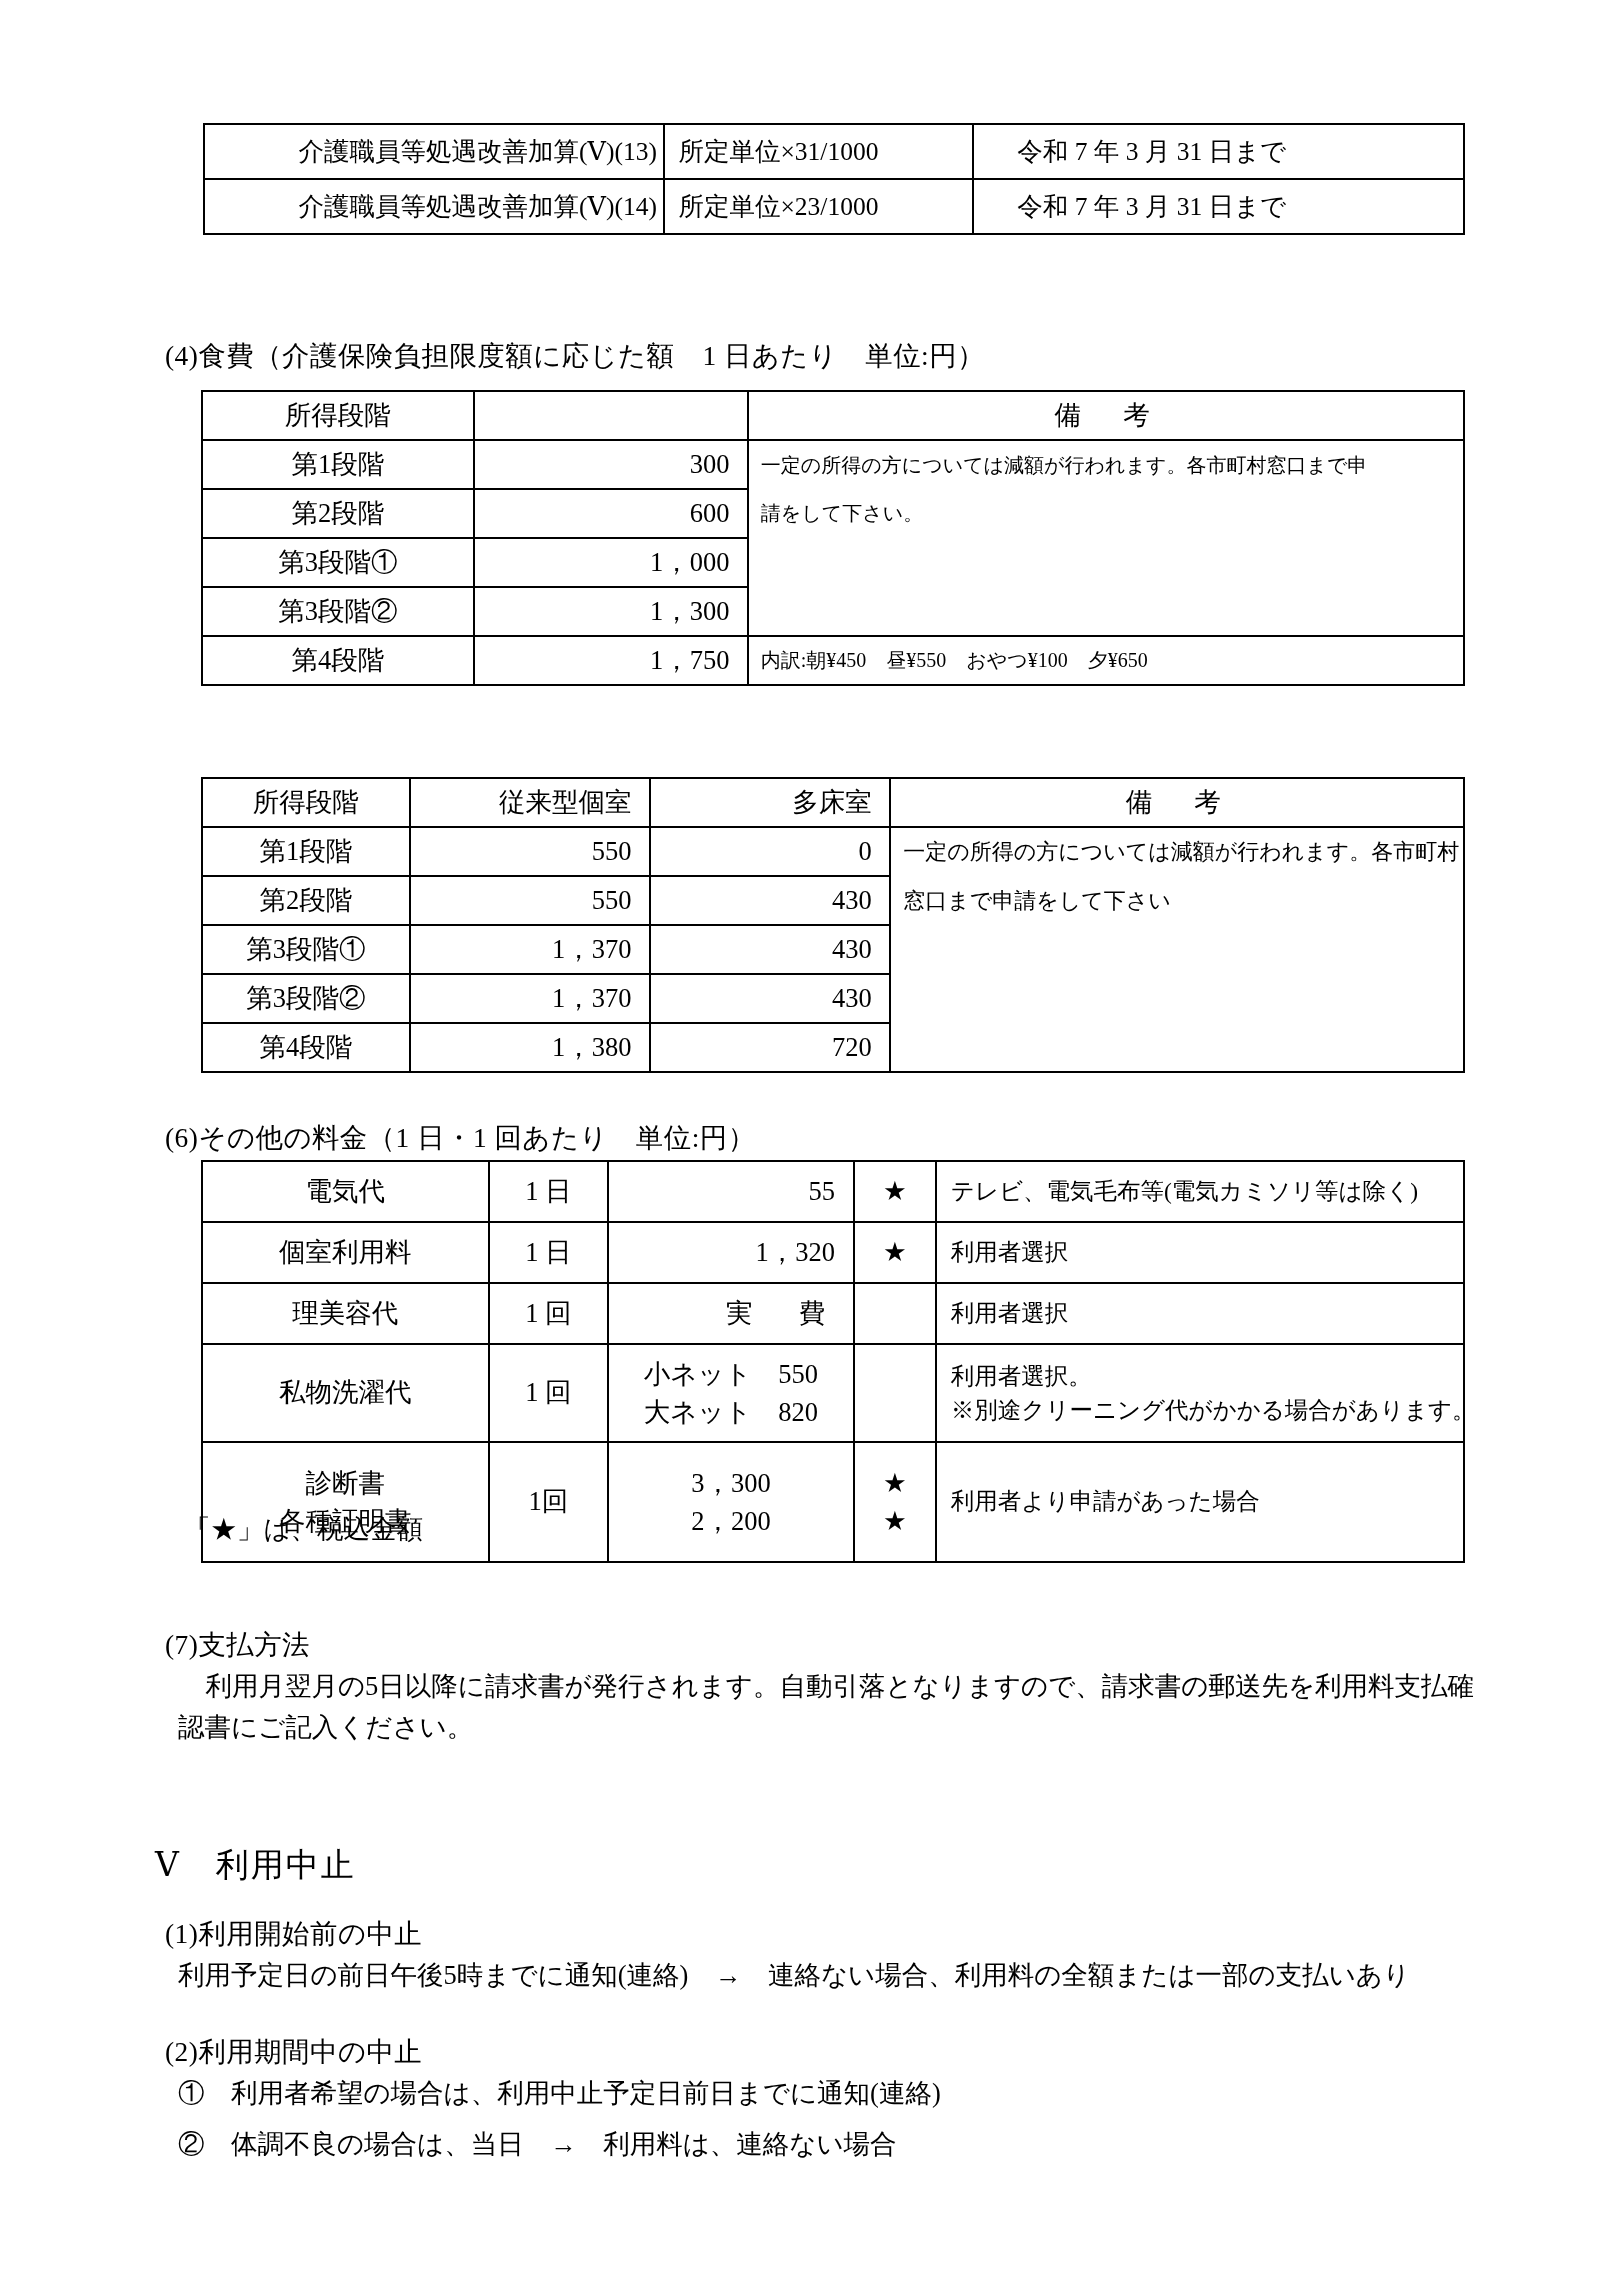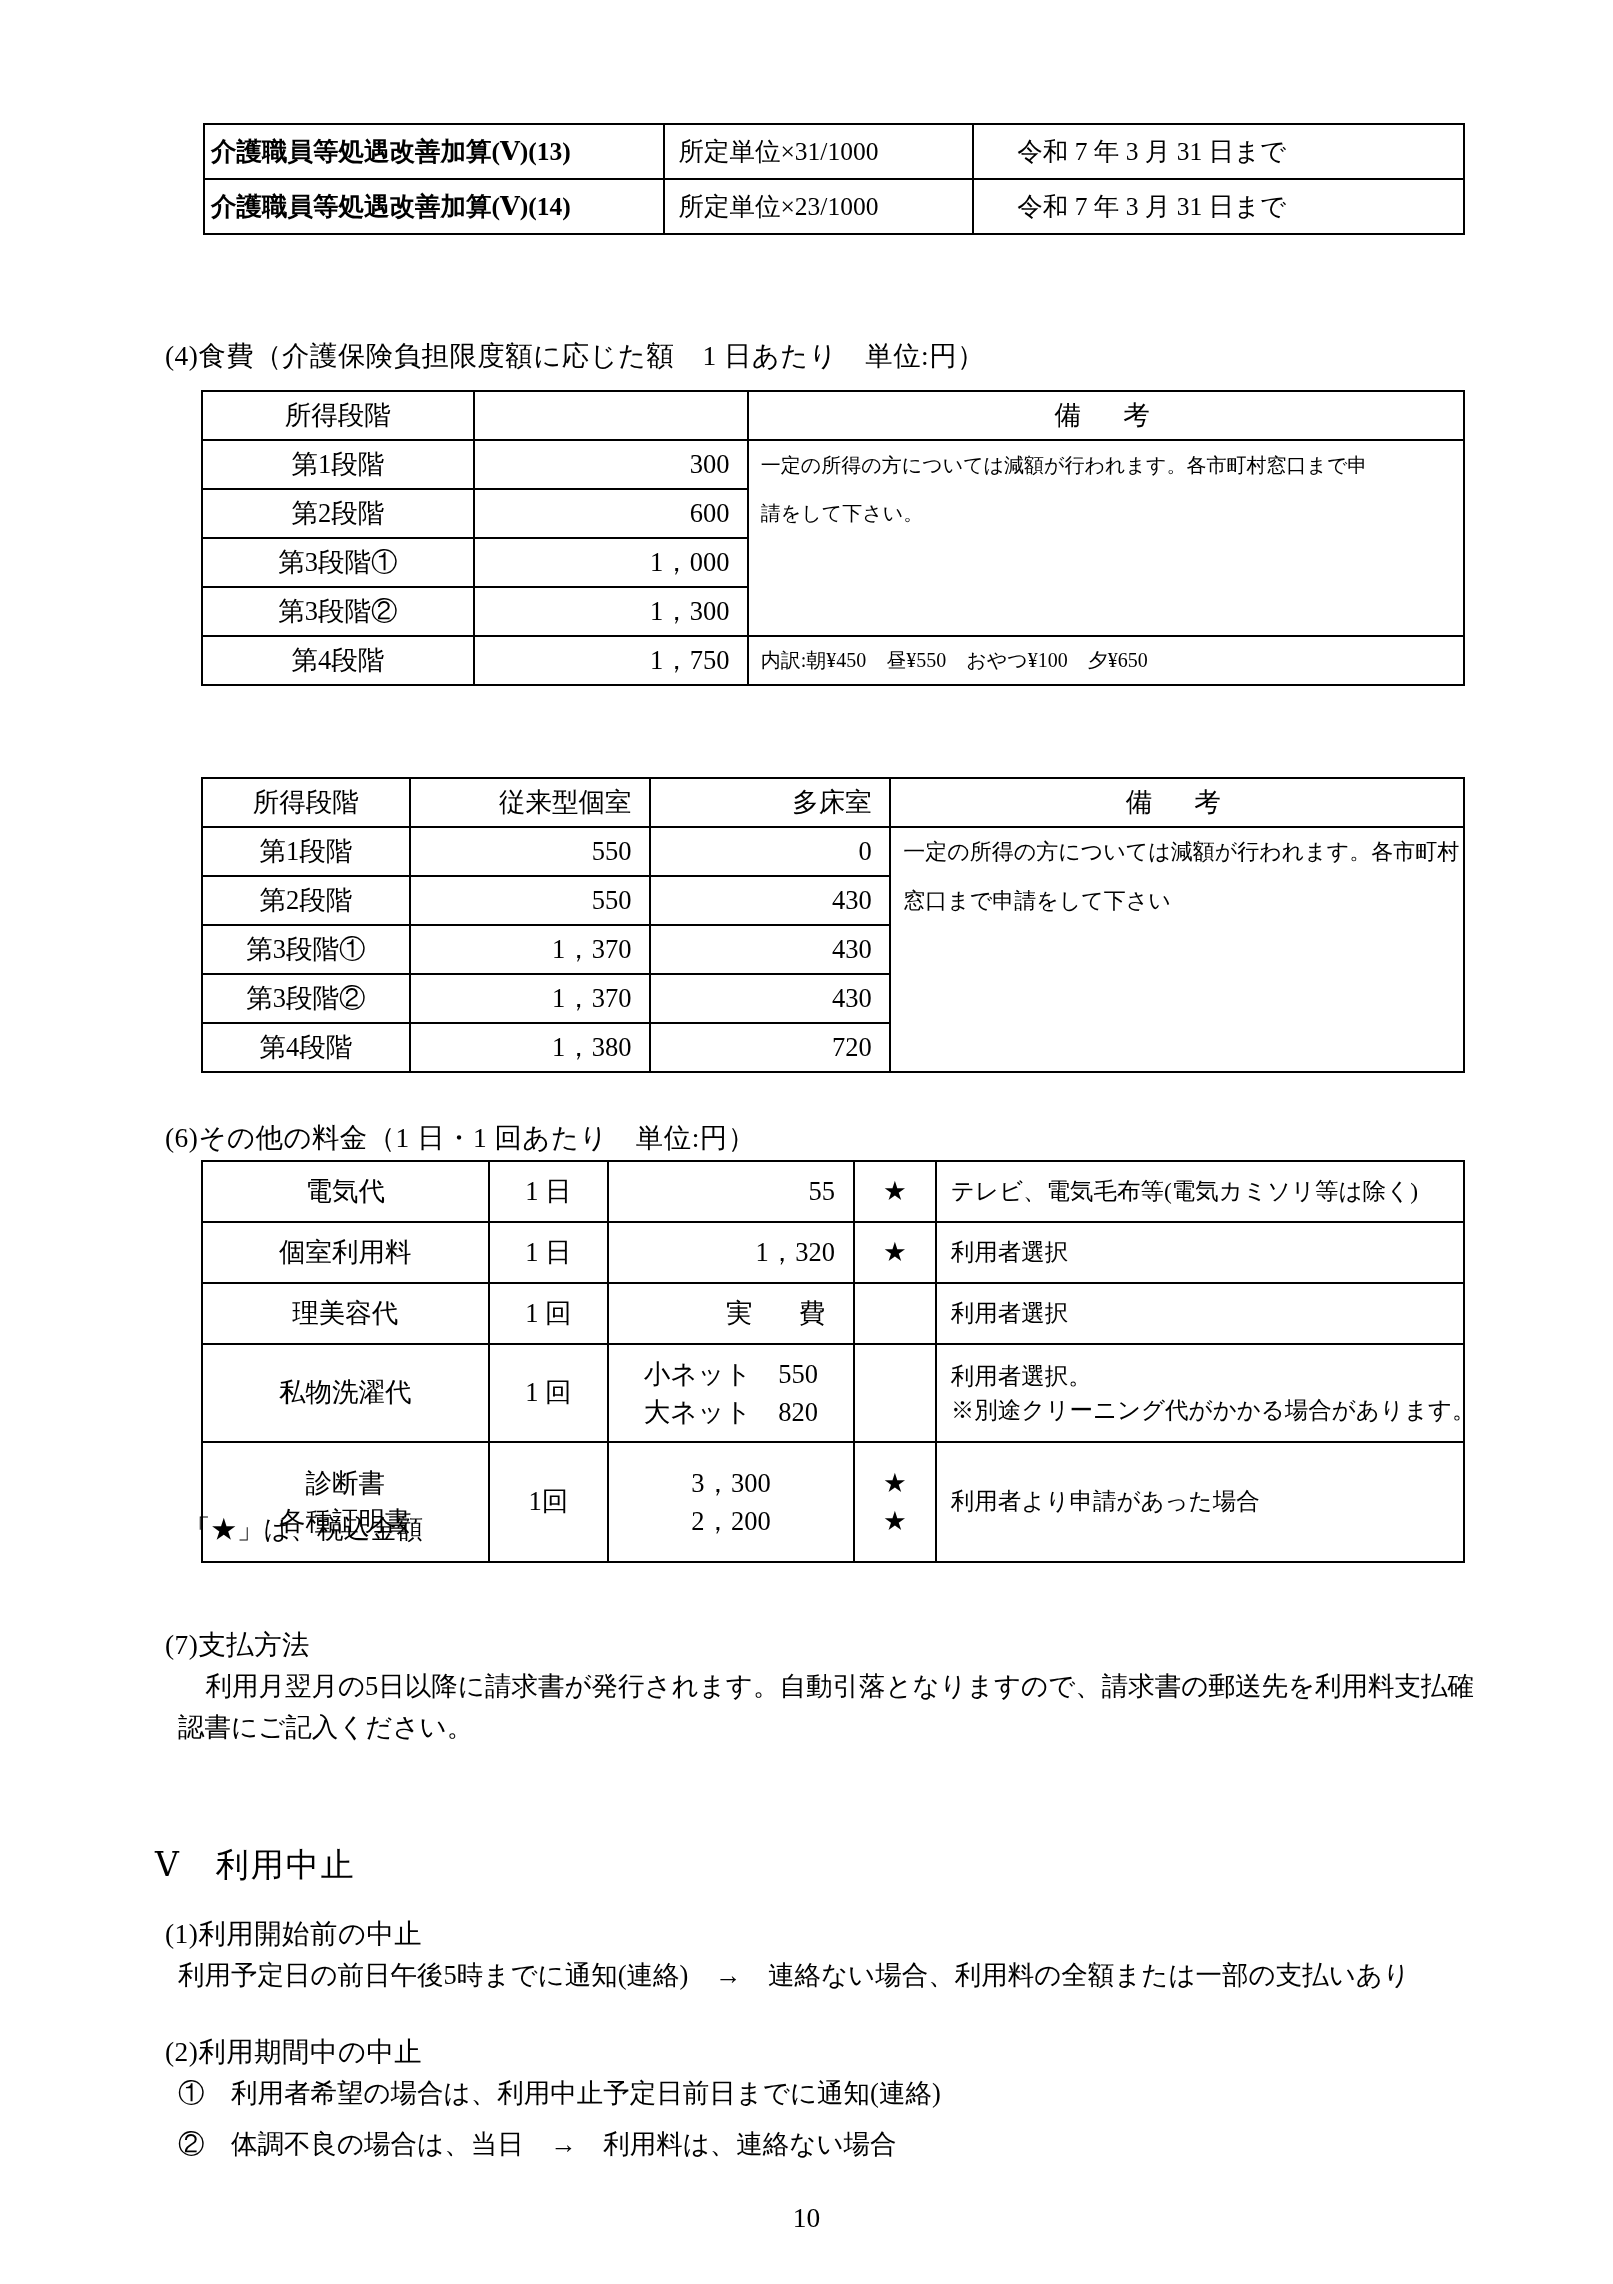--- a/index.html
+++ b/index.html
@@ -38,21 +38,21 @@
   }
   .c  { text-align: center; }
   .r  { text-align: right; }
 
   
   .abs { position: absolute; }
 
   
   #kasan-table { left: 203px; top: 123px; width: 1262px; }
   #kasan-table td { height: 49px; font-size: 25.5px; }
-  #kasan-table td.name { width: 446px; text-align: left; padding: 0 5.9px; font-weight: bold;}
+  #kasan-table td.name { width: 446px; text-align: right; padding: 0 5.9px;}
   #kasan-table td.unit { width: 284px; text-align: left; padding-left: 13.7px;}
   #kasan-table td.term { text-align: left; padding-left: 43px; }
 
   
   .sec-head {
     font-size: 27.4px;
     letter-spacing: 0.5px;
     white-space: nowrap;
   }
   #h4 { left: 165px; top: 338px; }
@@ -297,16 +297,15 @@
 
   <div class="abs sec-head" id="h-v1">(1)利用開始前の中止</div>
   <div class="abs para" id="pv1">利用予定日の前日午後5時までに通知(連絡)　→　連絡ない場合、利用料の全額または一部の支払いあり</div>
 
   <div class="abs sec-head" id="h-v2">(2)利用期間中の中止</div>
   <div class="abs para" id="pv2">
     <span class="ln">①　利用者希望の場合は、利用中止予定日前日までに通知(連絡)</span>
     <span class="ln">②　体調不良の場合は、当日　→　利用料は、連絡ない場合</span>
   </div>
 
-  <div class="abs" id="pageno">10</div>
 
 </div>
 
 
 </body></html>

